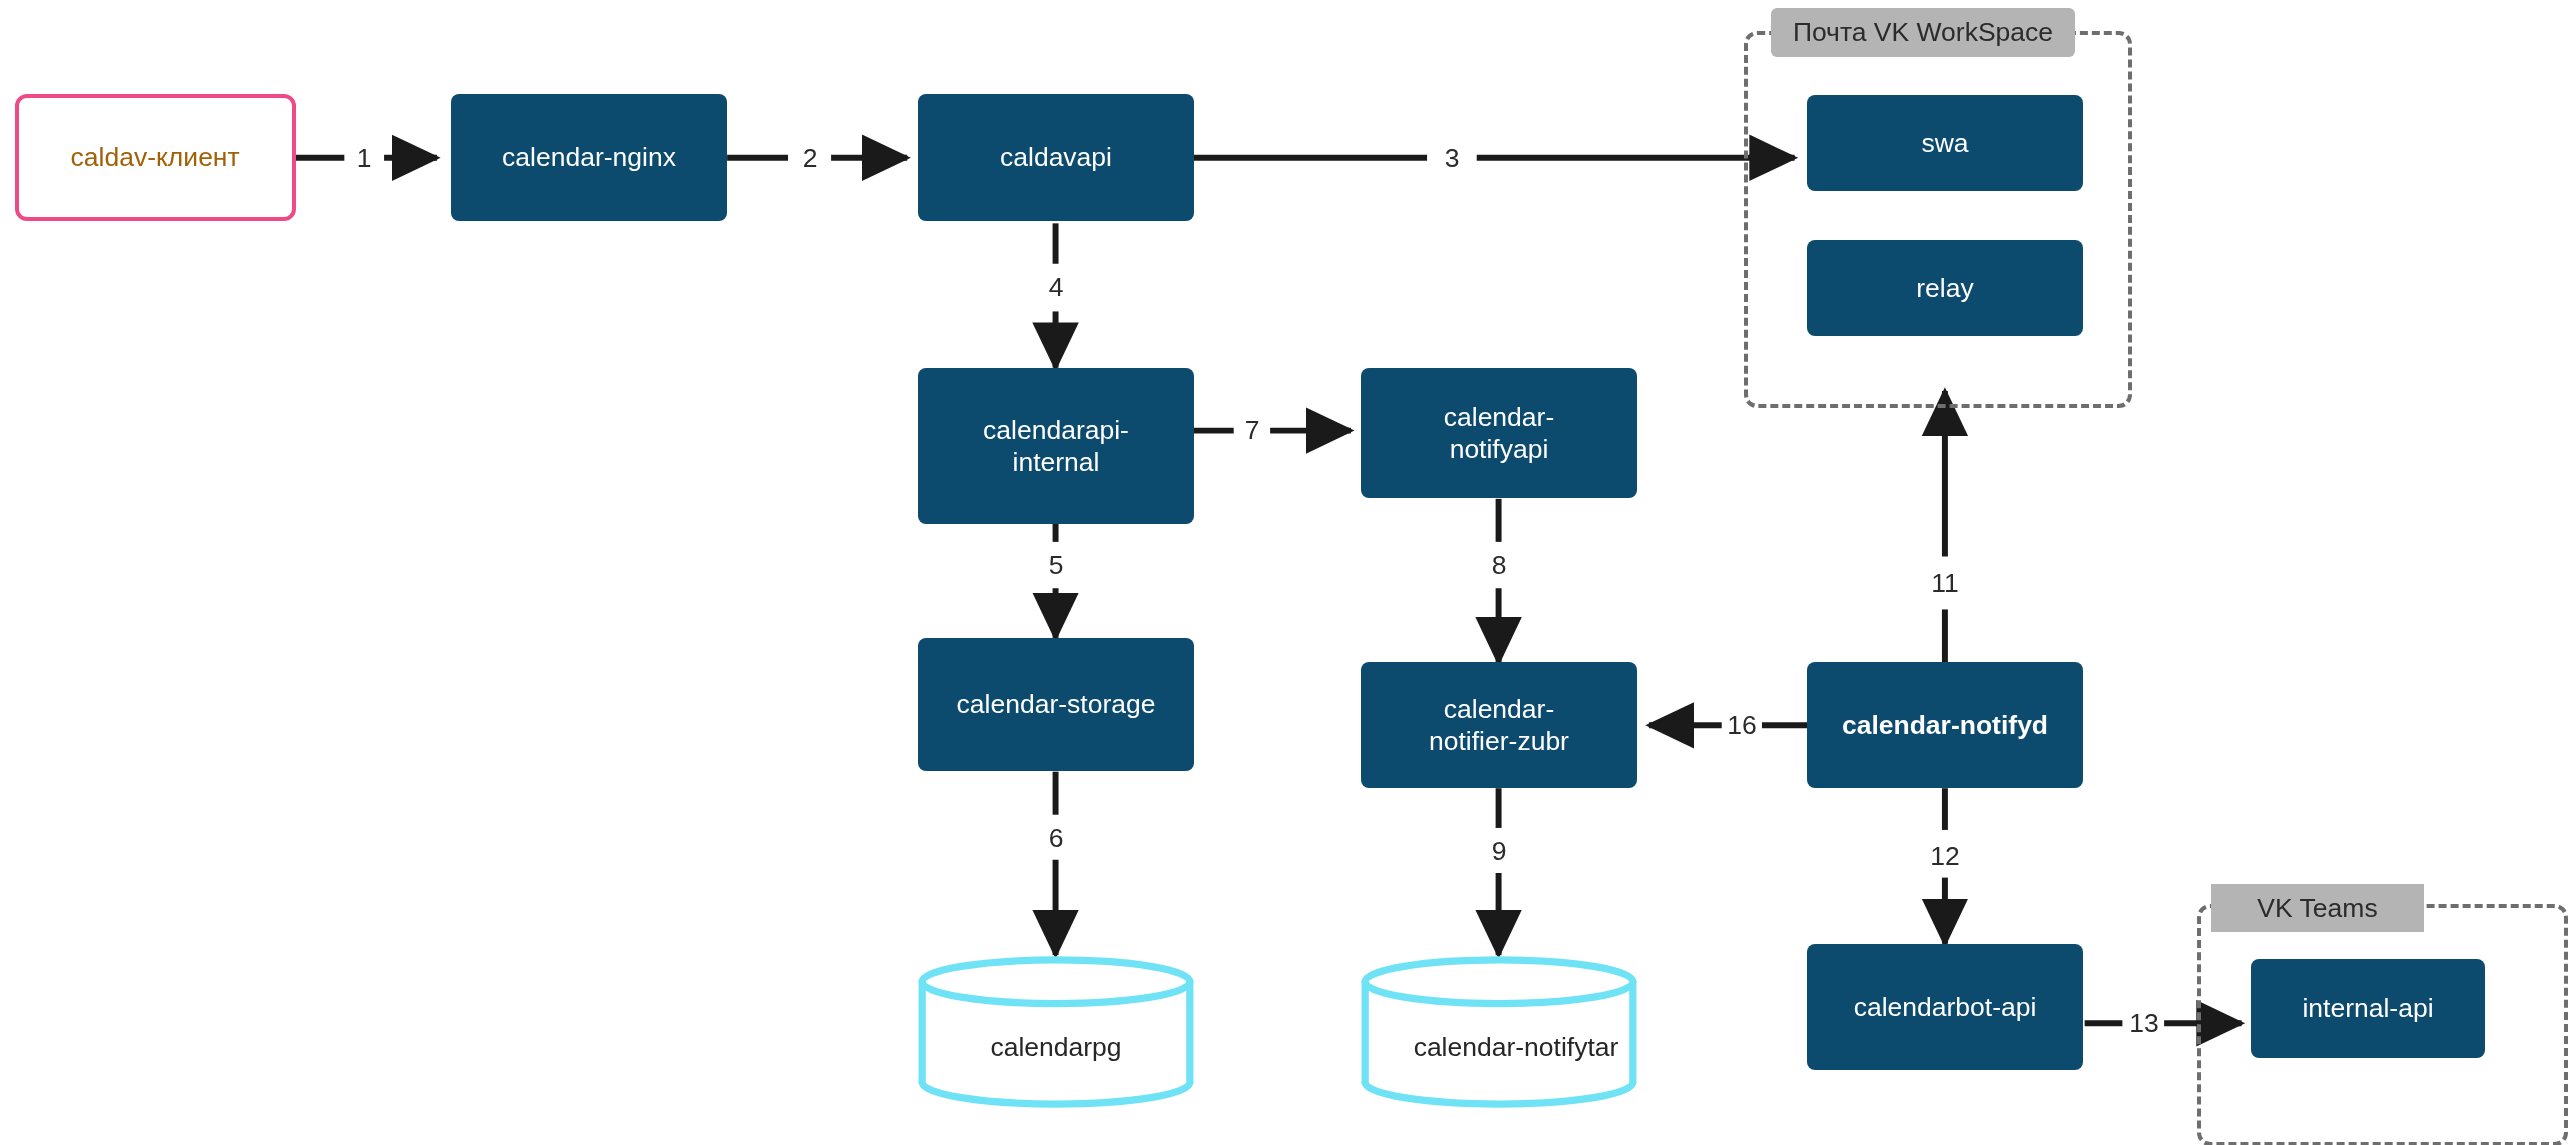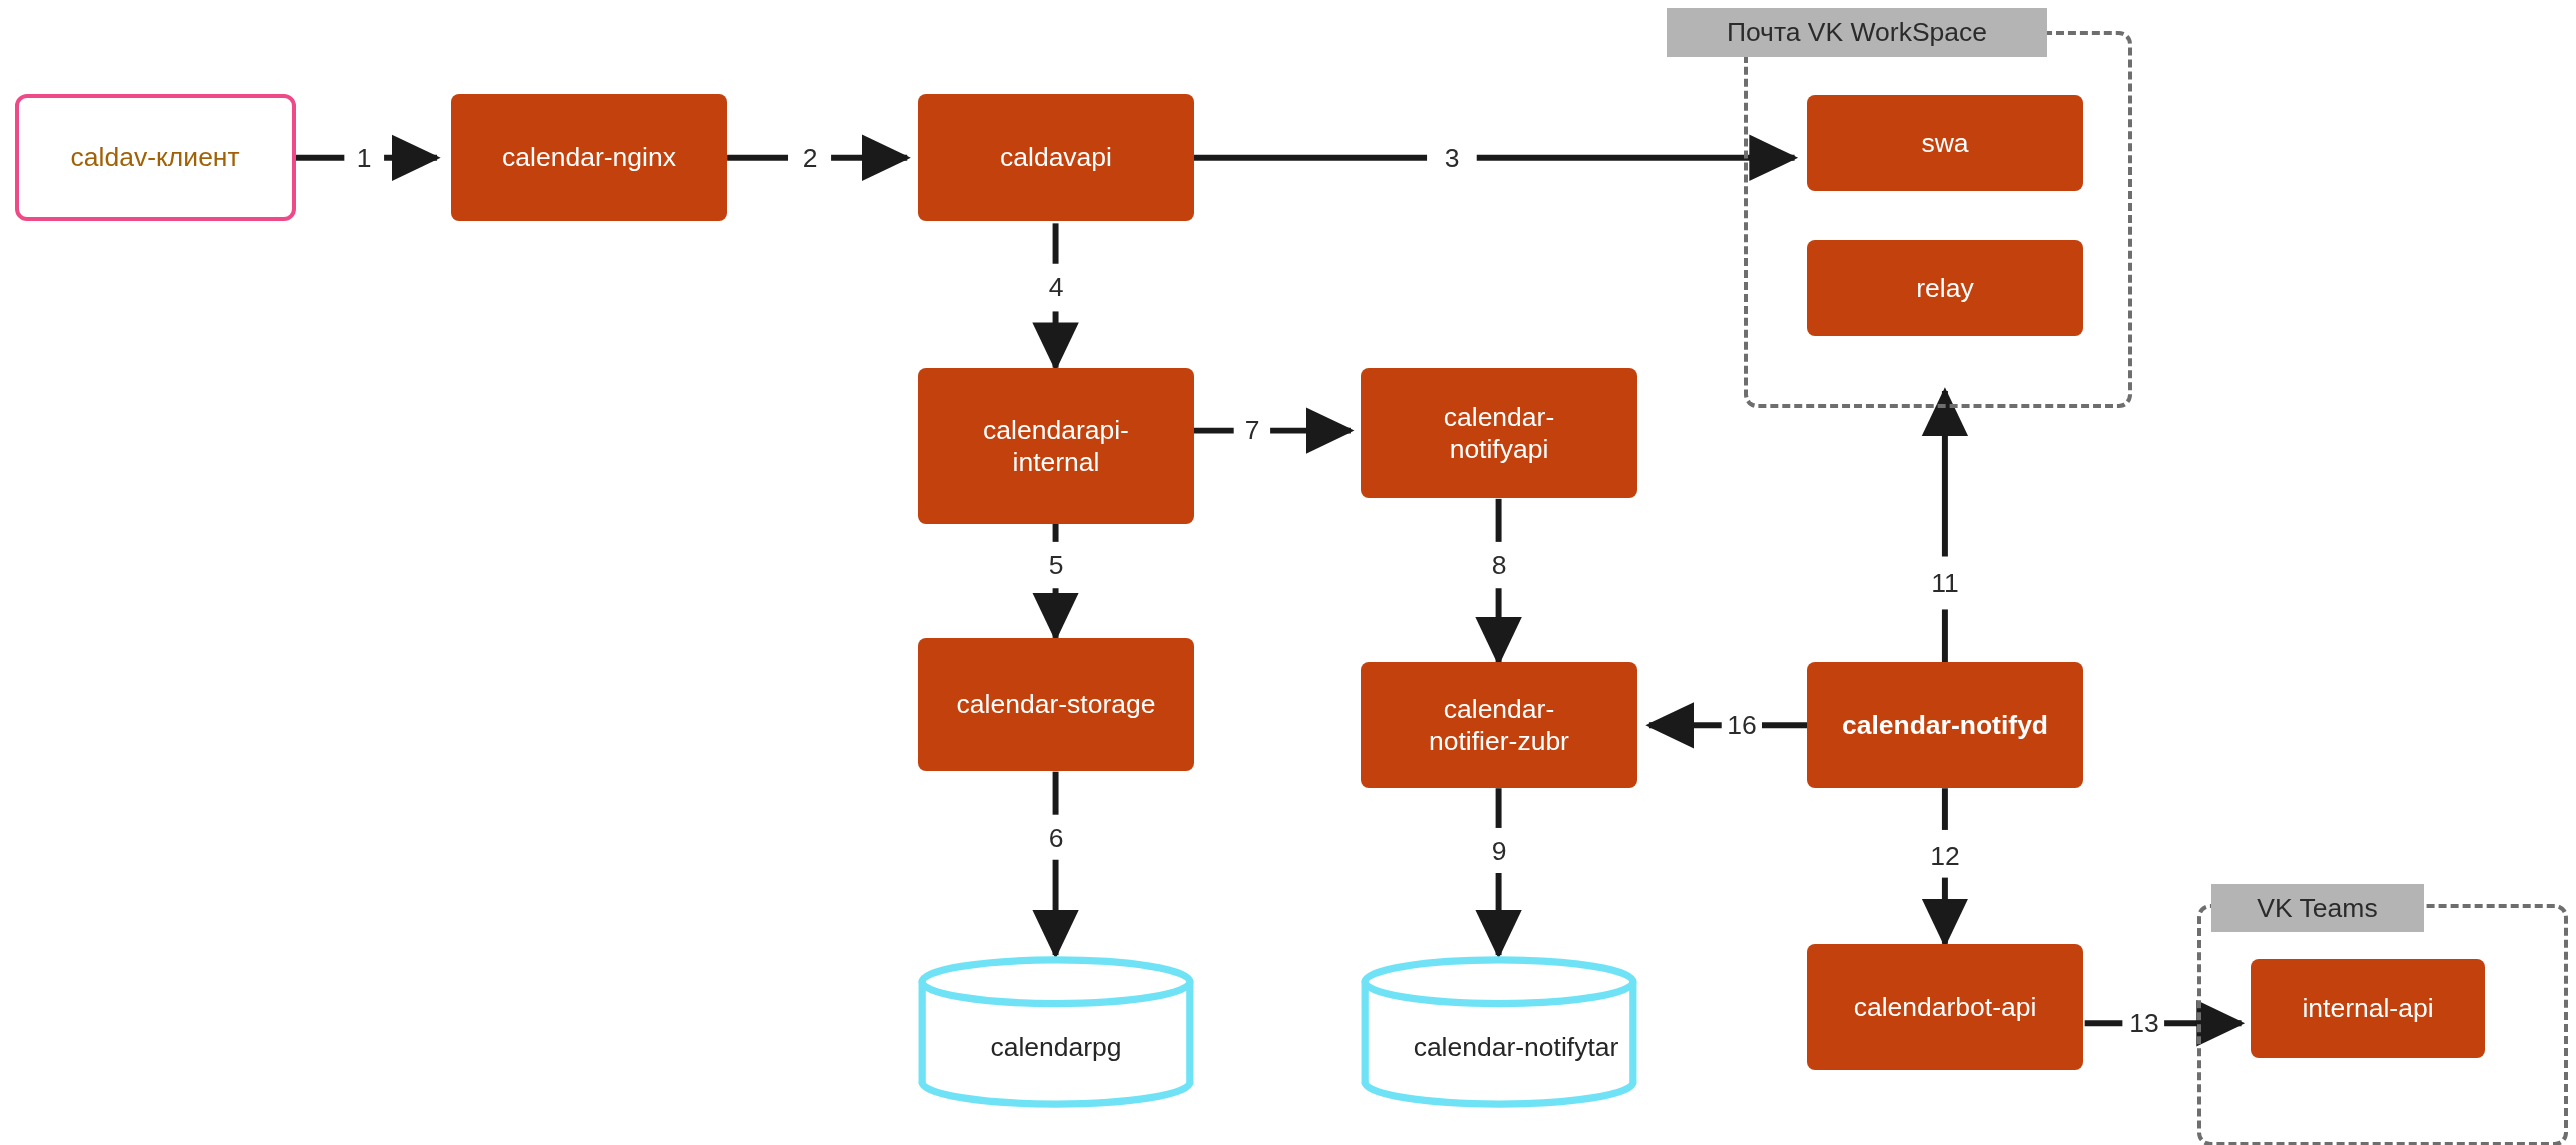--- a/index.html
+++ b/index.html
@@ -29,21 +29,21 @@
     position: absolute;
     box-sizing: border-box;
     display: flex;
     align-items: center;
     justify-content: center;
     text-align: center;
     line-height: 1.22;
     z-index: 3;
   }
   .node-blue {
-    background: #c2410c;
+    background: #0c4a6e;
     color: #ffffff;
     border-radius: 8px;
     font-size: 26.5px;
   }
   .node-outline-pink {
     background: #ffffff;
     color: #a16207;
     border: 4.6px solid #ED4A87;
     border-radius: 12px;
     font-size: 26.5px;
@@ -214,18 +214,18 @@
   <div class="cylinder" style="left:1361px; top:956px; width:310px; height:152px;">
     <svg width="276" height="152" viewBox="0 0 417 230" xmlns="http://www.w3.org/2000/svg">
       <path d="M6,39 L6,191" stroke="#6FE3F5" stroke-width="11" fill="none" stroke-linecap="round"></path>
       <path d="M411,39 L411,191" stroke="#6FE3F5" stroke-width="11" fill="none" stroke-linecap="round"></path>
       <ellipse cx="208.5" cy="39" rx="202.5" ry="33" stroke="#6FE3F5" stroke-width="11" fill="#ffffff"></ellipse>
       <path d="M6,191 A202.5,33 0 0 0 411,191" stroke="#6FE3F5" stroke-width="11" fill="none"></path>
     </svg>
     <div class="cyl-label" style="top:60%;">calendar-notifytar</div>
   </div>
 
-  <div class="group-title" style="left:1667px; top:8px; width:380px; height:49px;">Почта VK WorkSpace</div>
+  <div class="group-title" style="left:1771px; top:8px; width:304px; height:49px;border-radius:6px;">Почта VK WorkSpace</div>
 
   <div class="group-title" style="left:2211px; top:884px; width:213px; height:48px;">VK Teams</div>
 
 </div>
 
 
 </body></html>

